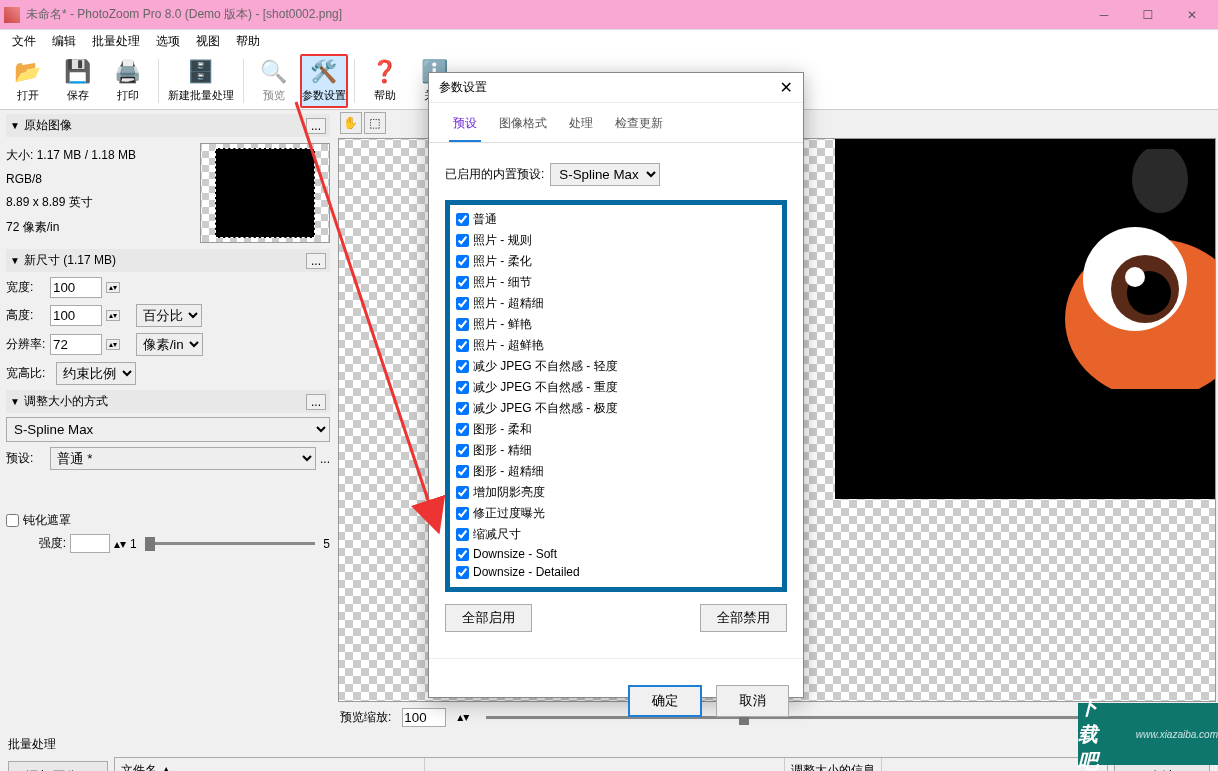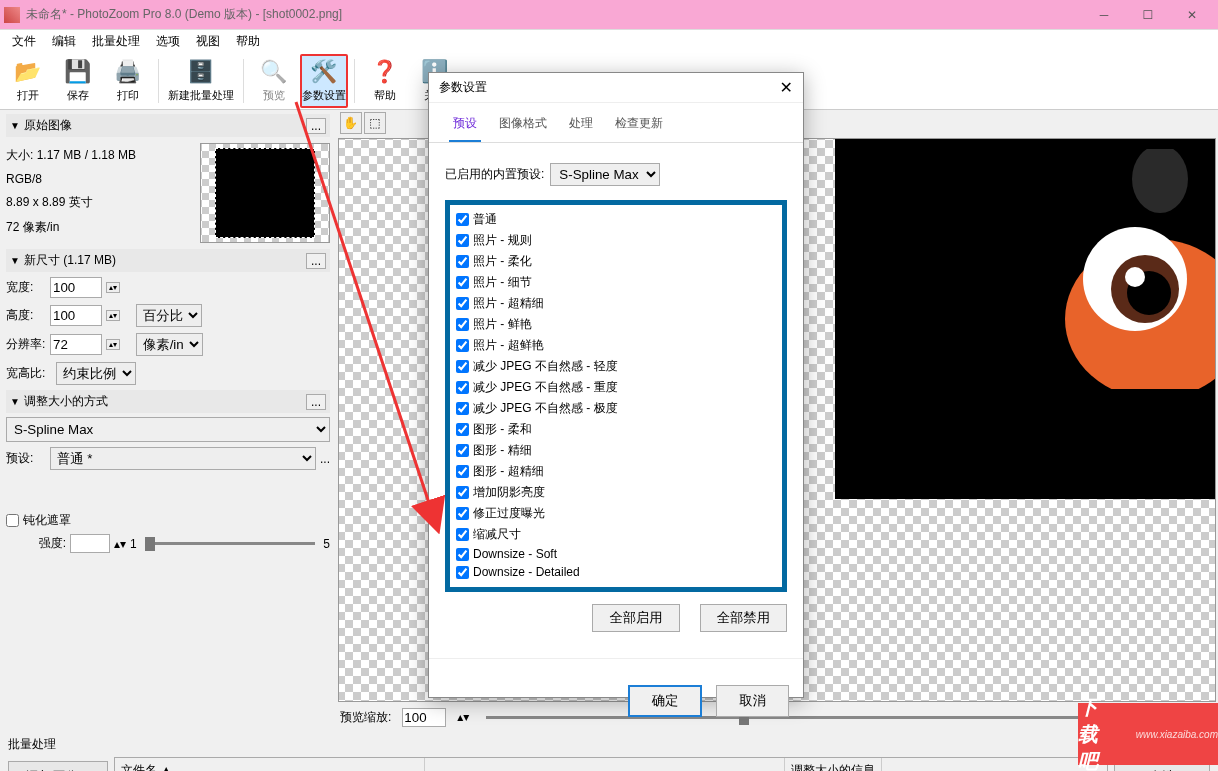--- a/index.html
+++ b/index.html
@@ -61,27 +61,27 @@
 .modal-title { height:30px; display:flex; align-items:center; padding:0 10px; border-bottom:1px solid #eee;}
 .modal-title .close { margin-left:auto; cursor:pointer; font-size:16px;}
 .modal-tabs { display:flex; gap:14px; padding:8px 20px 0; border-bottom:1px solid #ddd;}
 .modal-tabs div { padding:4px 4px 8px; cursor:pointer; color:#555;}
 .modal-tabs div.active { color:#6d28d9; border-bottom:2px solid #1c7ed6;}
 .modal-body { padding:14px 16px;}
 .preset-row { text-align:center; padding:6px 0 14px; display:flex; align-items:center; gap:6px;}
 .preset-row select { padding:2px 4px; border:1px solid #aaa;}
 .preset-list { border:5px solid #0369a1; height:392px; overflow-y:auto; padding:4px;}
 .preset-list label { display:flex; align-items:center; gap:4px; padding:2px 2px;}
-.modal-btns-mid { display:flex; gap:20px; justify-content:flex-end; padding:12px 0;}
+.modal-btns-mid { display:flex; justify-content:space-between; padding:12px 0;}
 .modal-btns-mid button { padding:4px 16px; border:1px solid #aaa; background:#f0f0f0; cursor:pointer;}
 .modal-footer { display:flex; gap:14px; justify-content:flex-end; padding:26px 14px; border-top:1px solid #eee;}
 .modal-footer button { padding:5px 22px; border:1px solid #aaa; background:#f0f0f0; cursor:pointer;}
 .modal-footer button.primary { border:2px solid #1c7ed6;}
 .arrow-annot { position:absolute; left:290px; top:96px; pointer-events:none; z-index:100;}
-.dl-logo { position:absolute; right:0; bottom:6px; width:140px; height:62px; background:#ef4444; color:#fff; display:flex; align-items:center; justify-content:center; font-size:20px; font-weight:bold; font-style:italic;}
+.dl-logo { position:absolute; right:0; bottom:6px; width:140px; height:62px; background:#0f766e; color:#fff; display:flex; align-items:center; justify-content:center; font-size:20px; font-weight:bold; font-style:italic;}
 .dl-logo .sub{font-size:10px; font-weight:normal; opacity:.8; margin-left:20px;}
 </style>
 </head>
 <body>
 
 <div class="titlebar">
   <div class="app-icon"></div>
   <div class="title">未命名* - PhotoZoom Pro 8.0 (Demo 版本) - [shot0002.png]</div>
   <div class="win-btns">
     <div class="win-btn">─</div>

